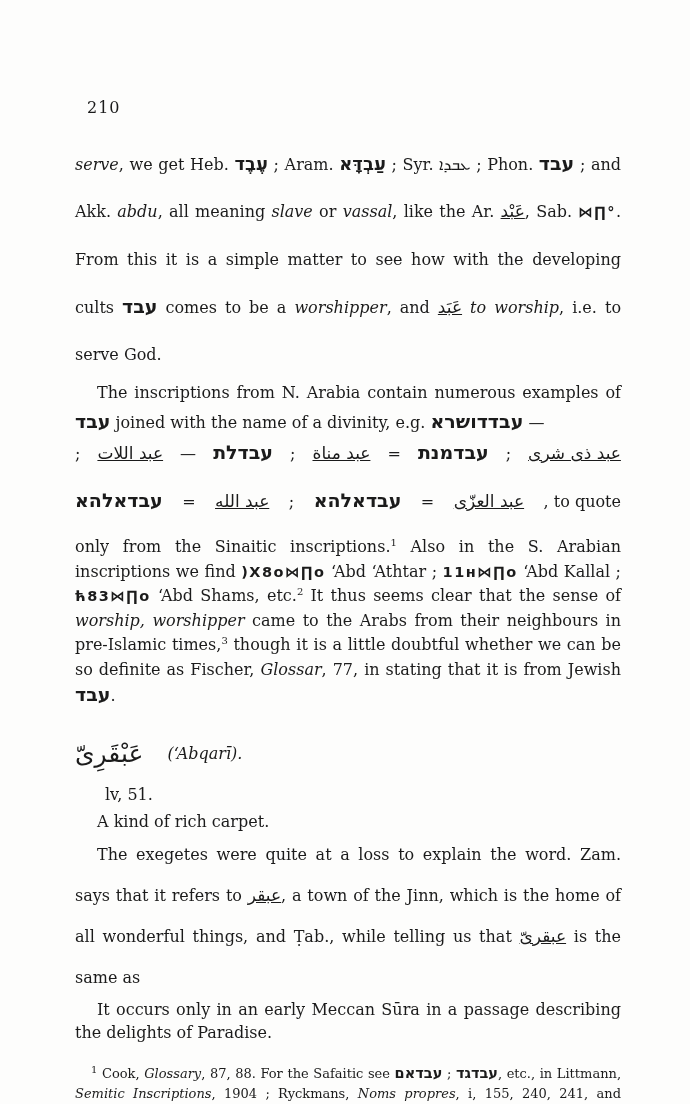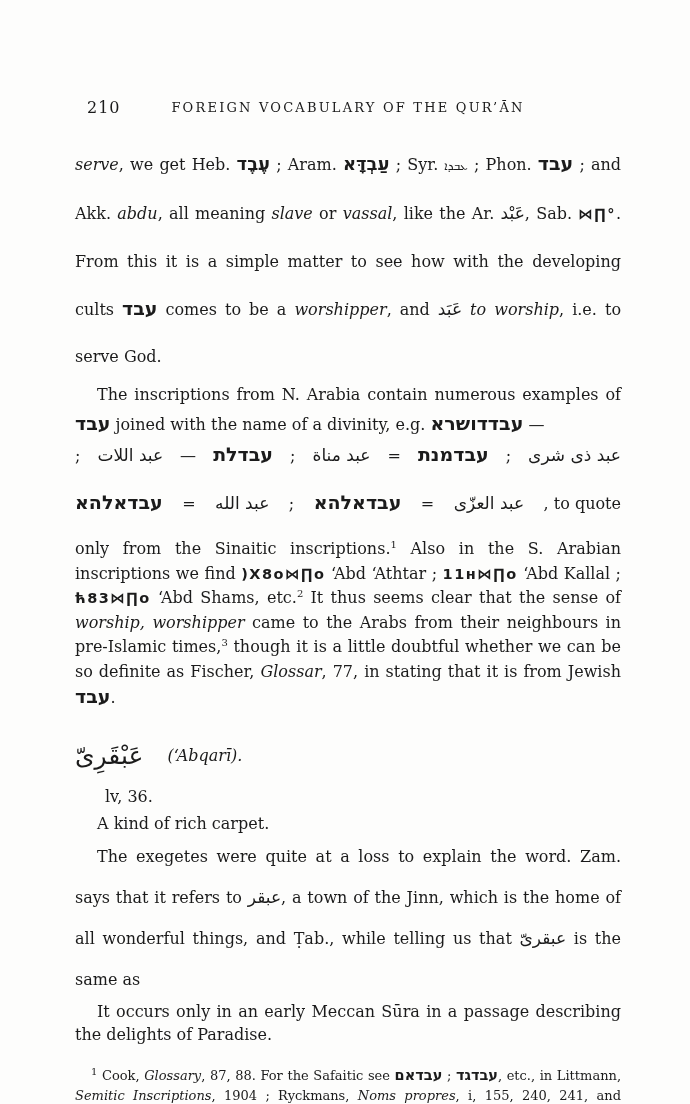--- a/index.html
+++ b/index.html
@@ -67,25 +67,25 @@
   }
   .r-hebv {
     font-family: "DejaVu Sans", sans-serif;
     font-weight: bold;
     font-size: 18px;
     direction: rtl; unicode-bidi: isolate;
   }
   .r-ar {
     font-family: "DejaVu Sans", sans-serif;
     font-size: 17px;
-    direction: rtl; unicode-bidi: isolate;
+    direction: rtl; unicode-bidi: isolate; text-decoration: underline;
   }
   .r-syr {
     font-family: "DejaVu Sans", sans-serif;
-    font-size: 12px;
+    font-size: 16px;
     direction: rtl; unicode-bidi: isolate;
   }
   .r-sab {
     font-family: "DejaVu Sans", sans-serif;
     font-weight: bold;
     font-size: 14.5px;
     letter-spacing: 1.5px;
   }
   .r-sup {
     vertical-align: super;
@@ -135,21 +135,20 @@
   }
 </style>
 </head>
 <body>
 
 <div class="page">
   <div class="content">
 
     <div class="pagehead">
       <span class="page-number">210</span>
-      <span class="running-title">FOREIGN VOCABULARY OF THE QUR’ĀN</span>
     </div>
 
     <p class="bodypara para-serve"><span class="r-it">serve</span><span class="r-en">, we get Heb. </span><span class="r-hebv">עֶבֶד</span><span class="r-en"> ; Aram. </span><span class="r-hebv">עַבְדָּא</span><span class="r-en"> ; Syr. </span><span class="r-syr">ܥܒܕܐ</span><span class="r-en"> ; Phon. </span><span class="r-heb">עבד</span><span class="r-en"> ; and Akk. </span><span class="r-it">abdu</span><span class="r-en">, all meaning </span><span class="r-it">slave</span><span class="r-en"> or </span><span class="r-it">vassal</span><span class="r-en">, like the Ar. </span><span class="r-ar">عَبْد</span><span class="r-en">, Sab. </span><span class="r-sab">⋈∏°</span><span class="r-en">.  From this it is a simple matter to see how with the developing cults </span><span class="r-heb">עבד</span><span class="r-en"> comes to be a </span><span class="r-it">worshipper</span><span class="r-en">, and </span><span class="r-ar">عَبَد</span><span class="r-en"> </span><span class="r-it">to worship</span><span class="r-en">, i.e. to serve God.</span></p>
 
     <p class="bodypara para-inscr indent"><span class="r-en">The inscriptions from N. Arabia contain numerous examples of </span><span class="r-heb">עבד</span><span class="r-en"> joined with the name of a divinity, e.g. </span><span class="r-heb">עבדדושרא</span><span class="r-en"> —</span></p>
 
     <div class="equiv">
         <span class="r-en">;</span>
         <span class="r-ar">عبد اللات</span>
         <span class="r-en">—</span>
@@ -173,21 +172,21 @@
         <span class="r-en">, to quote</span>
       </div>
 
     <p class="bodypara para-sinaitic"><span class="r-en">only from the Sinaitic inscriptions.</span><span class="r-sup">1</span><span class="r-en">  Also in the S. Arabian inscriptions we find </span><span class="r-sab">)X8o⋈∏o</span><span class="r-en"> ‘Abd ‘Athtar ; </span><span class="r-sab">11ʜ⋈∏o</span><span class="r-en"> ‘Abd Kallal ; </span><span class="r-sab">ћ83⋈∏o</span><span class="r-en"> ‘Abd Shams, etc.</span><span class="r-sup">2</span><span class="r-en">  It thus seems clear that the sense of </span><span class="r-it">worship, worshipper</span><span class="r-en"> came to the Arabs from their neighbours in pre-Islamic times,</span><span class="r-sup">3</span><span class="r-en"> though it is a little doubtful whether we can be so definite as Fischer, </span><span class="r-it">Glossar</span><span class="r-en">, 77, in stating that it is from Jewish </span><span class="r-heb">עבד</span><span class="r-en">.</span></p>
 
     <div class="entry-head">
       <span class="headword-ar">عَبْقَرِىّ</span>
       <span class="headword-translit">(‘Abqarī).</span>
     </div>
 
-    <p class="entry-ref">lv, 36.</p>
+    <p class="entry-ref">lv, 51.</p>
 
     <p class="bodypara para-carpet indent">A kind of rich carpet.</p>
 
     <p class="bodypara para-exegetes indent"><span class="r-en">The exegetes were quite at a loss to explain the word.  Zam. says that it refers to </span><span class="r-ar">عبقر</span><span class="r-en">, a town of the Jinn, which is the home of all wonderful things, and Ṭab., while telling us that </span><span class="r-ar">عبقرىّ</span><span class="r-en"> is the same as</span></p>
 
     <p class="bodypara para-occurs indent">It occurs only in an early Meccan Sūra in a passage describing the delights of Paradise.</p>
 
     <div class="footnotes">
       <p><span class="r-sup">1</span><span class="r-en"> Cook, </span><span class="r-it">Glossary</span><span class="r-en">, 87, 88.   For the Safaitic see </span><span class="r-hebfn">עבדאם</span><span class="r-en"> ; </span><span class="r-hebfn">עבדגד</span><span class="r-en">, etc., in Littmann, </span><span class="r-it">Semitic Inscriptions</span><span class="r-en">, 1904 ;  Ryckmans, </span><span class="r-it">Noms propres</span><span class="r-en">, i, 155, 240, 241, and compare the Phon. examples in Harris’ </span></p>
 

